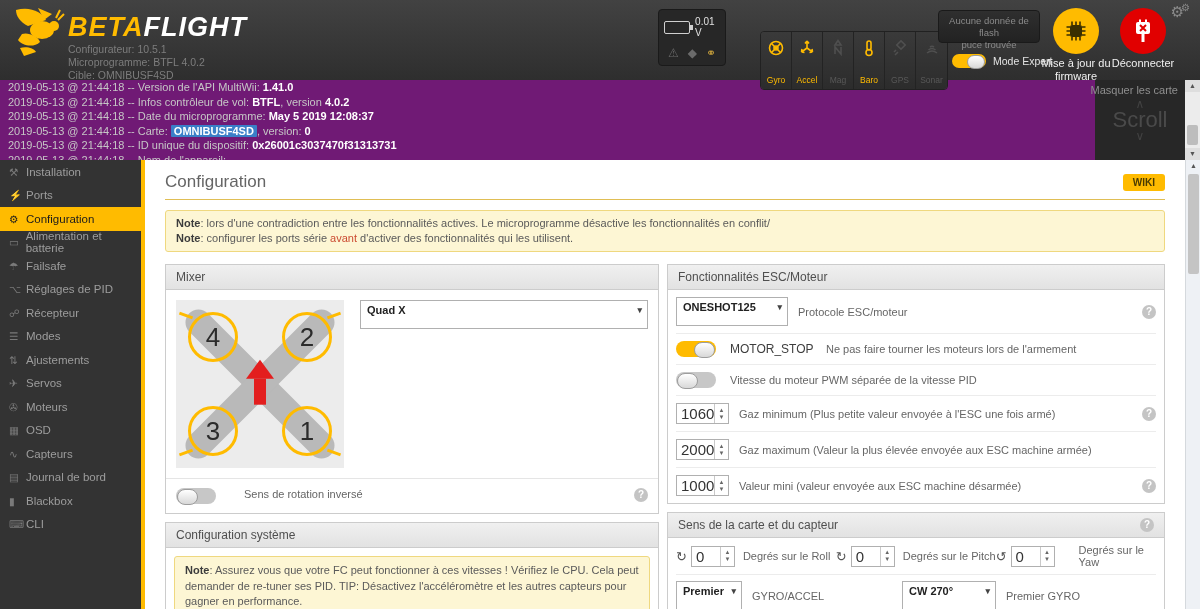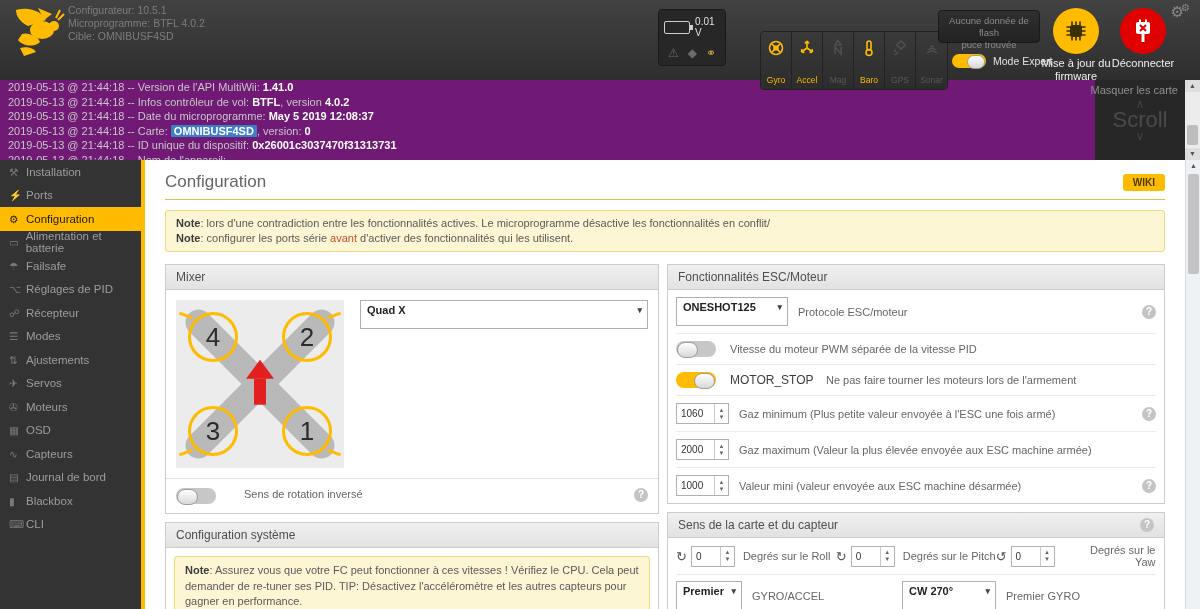--- a/index.html
+++ b/index.html
@@ -111,21 +111,21 @@
   .toggle::after { content:""; position:absolute; left:1px; top:1px; width:19px; height:14px; border-radius:8px;
     background:linear-gradient(#ffffff,#d8d8d8); border:1px solid #9d9d9d; }
   .toggle.on { background:#ffbb00; }
   .toggle.on::after { left:auto; right:1px; }
   .toggle.small { width:34px; height:14px; }
   .toggle.small::after { width:16px; height:12px; }
   .sel { position:relative; height:29px; border:1px solid #b0b0b0; background:#fff; font-size:11px; font-weight:bold; color:#222;
     line-height:19px; padding:0 18px 0 6px; cursor:pointer; flex-shrink:0; }
   .sel::after { content:"▾"; position:absolute; right:5px; top:0; font-size:9px; color:#444; line-height:19px; }
   .num { display:inline-flex; height:21px; border:1px solid #b0b0b0; background:#fff; flex-shrink:0; }
-  .num .val { width:37px; padding:0 4px; font-size:10px; color:#333; line-height:19px; }
+  .num .val { width:37px; padding:0 4px; font-size:15px; color:#333; line-height:19px; }
   .num .spin { width:14px; border-left:1px solid #c9c9c9; display:flex; flex-direction:column; align-items:center; justify-content:center;
     font-size:6px; color:#666; line-height:7px; cursor:pointer; }
   .help { width:14px; height:14px; border-radius:50%; background:#c4c4c4; color:#fff; font-size:10px; font-weight:bold;
     text-align:center; line-height:14px; flex-shrink:0; cursor:pointer; }
   .row { display:flex; align-items:center; padding:7px 0; border-bottom:1px solid #ececec; }
   .row:last-child { border-bottom:none; }
   .row-label { font-size:11px; color:#666; margin-left:10px; }
   .grow { flex:1; }
   .motor-stop-name { font-size:12px; color:#3d3d3d; margin-left:14px; width:96px; }
   .motor-stop-desc { font-size:11px; color:#666; }
@@ -148,20 +148,21 @@
       <svg width="60" height="58" viewBox="0 0 60 58">
         <path d="M8 6 C22 2 34 8 38 16 L20 22 C12 18 8 12 8 6 Z" fill="#ffbb00"></path>
         <path d="M30 4 L44 10 L36 16 Z" fill="#ffbb00"></path>
         <ellipse cx="34" cy="26" rx="12" ry="9" fill="#ffbb00"></ellipse>
         <circle cx="46" cy="22" r="5" fill="#ffbb00"></circle>
         <path d="M14 30 C20 28 30 32 32 38 C26 44 14 42 10 36 Z" fill="#ffbb00"></path>
         <path d="M12 44 C18 42 26 44 28 48 L16 52 Z" fit="" fill="#ffbb00"></path>
         <path d="M50 16 L56 10 M48 14 L52 6" stroke="#ffbb00" stroke-width="2" fill="none"></path>
       </svg>
       <div class="logo-text">
+        <h1><span class="logo-beta">BETA</span><span class="logo-flight">FLIGHT</span></h1>
         <div class="ver-line">Configurateur: 10.5.1</div>
         <div class="ver-line">Microprogramme: BTFL 4.0.2</div>
         <div class="ver-line">Cible: OMNIBUSF4SD</div>
       </div>
     </div>
 
     <div class="battery-box">
       <div class="batt-row">
         <span class="batt-shape"></span>
         <span class="batt-volt">0.01 V</span>
@@ -402,27 +403,27 @@
               <span>Fonctionnalités ESC/Moteur</span>
             </div>
           <div class="panel-body">
             <div class="row">
               <div class="sel" style="width:112px;"><span>ONESHOT125</span></div>
               <span class="row-label">Protocole ESC/moteur</span>
               <div class="grow"></div>
               <div class="help">?</div>
             </div>
             <div class="row">
-              <div class="toggle"></div>
-              <span class="row-label" style="margin-left:14px;">Vitesse du moteur PWM séparée de la vitesse PID</span>
-            </div>
-            <div class="row">
               <div class="toggle on"></div>
               <span class="motor-stop-name">MOTOR_STOP</span>
               <span class="motor-stop-desc">Ne pas faire tourner les moteurs lors de l'armement</span>
+            </div>
+            <div class="row">
+              <div class="toggle"></div>
+              <span class="row-label" style="margin-left:14px;">Vitesse du moteur PWM séparée de la vitesse PID</span>
             </div>
             <div class="row">
               <div class="num">
                   <span class="val">1060</span>
                   <span class="spin">▲<br>▼</span>
                 </div>
               <span class="row-label">Gaz minimum (Plus petite valeur envoyée à l'ESC une fois armé)</span>
               <div class="grow"></div>
               <div class="help">?</div>
             </div>
@@ -467,21 +468,21 @@
                     <span class="spin">▲<br>▼</span>
                   </div>
                 <span class="row-label" style="margin-left:8px;">Degrés sur le Pitch</span>
               </div>
               <div class="align-group">
                 <span class="rot-icon">↺</span>
                 <div class="num">
                     <span class="val" style="width:28px;">0</span>
                     <span class="spin">▲<br>▼</span>
                   </div>
-                <span class="row-label" style="margin-left:24px;text-align:right;">Degrés sur le Yaw</span>
+                <span class="row-label" style="margin-left:24px;">Degrés sur le Yaw</span>
               </div>
             </div>
             <div class="align-row">
               <div class="sel" style="width:66px;"><span>Premier</span></div>
               <span class="row-label" style="width:150px;">GYRO/ACCEL</span>
               <div class="sel" style="width:94px;"><span>CW 270°</span></div>
               <span class="row-label">Premier GYRO</span>
             </div>
             <div class="align-row">
               <div class="sel" style="width:94px;"><span>Défaut</span></div>

